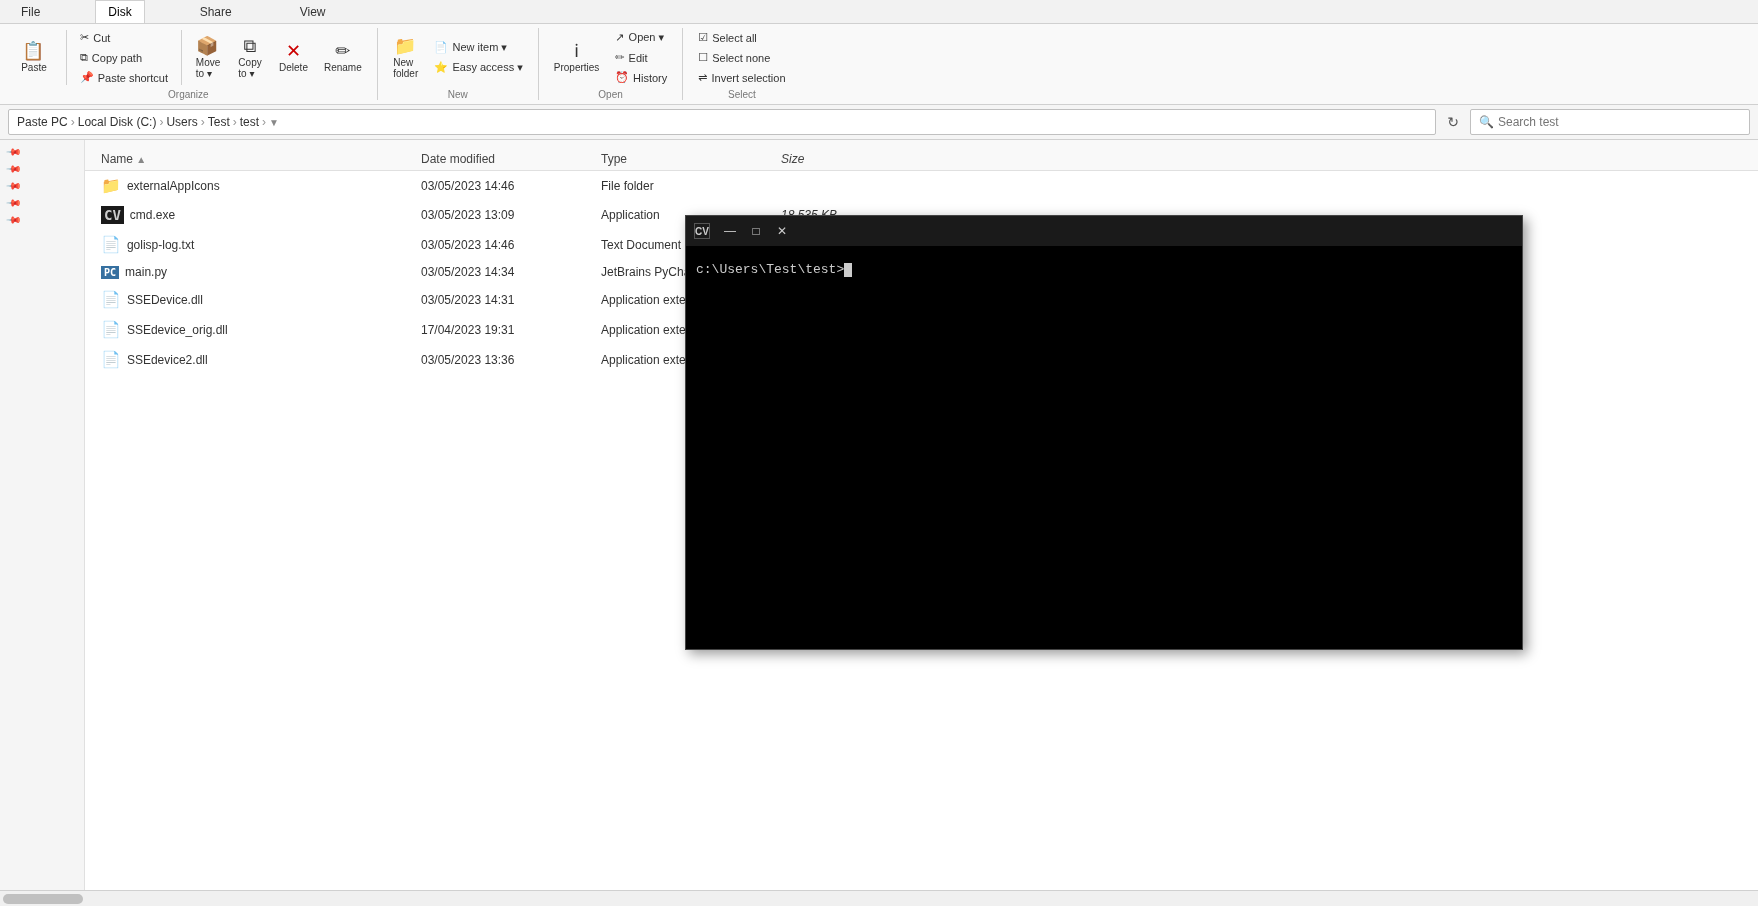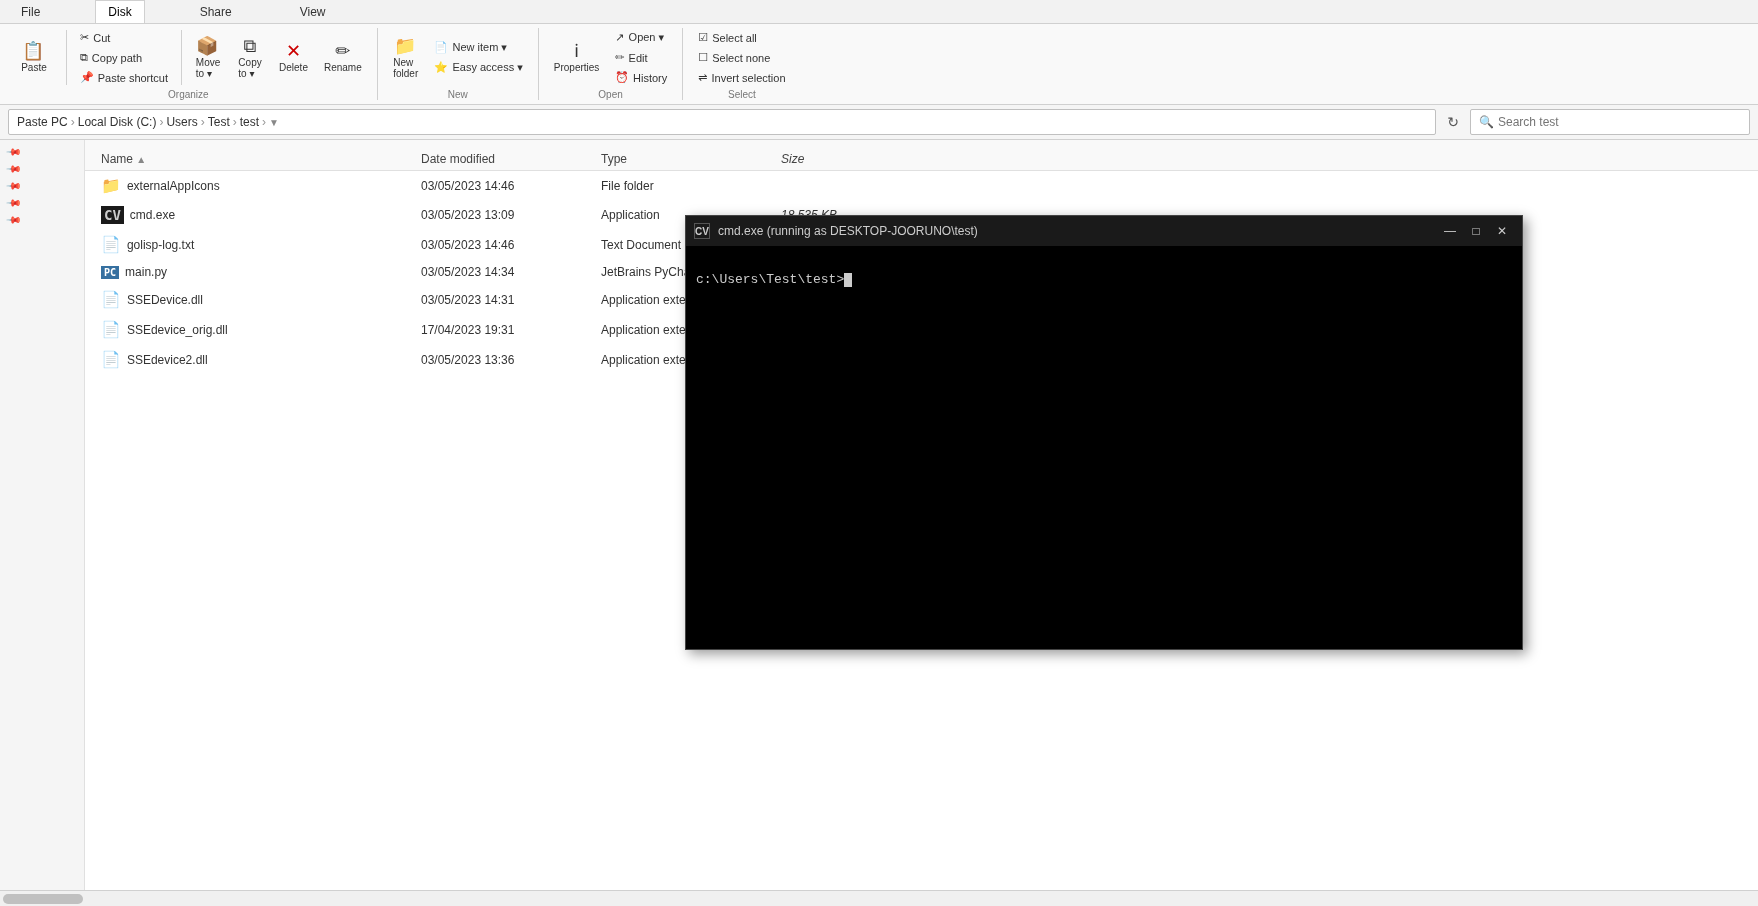--- a/index.html
+++ b/index.html
@@ -327,21 +327,21 @@
       cursor: pointer;
       color: #ccc;
       font-size: 12px;
       border: none;
       background: transparent;
     }
 
     .cmd-content {
       flex: 1;
       background: #000;
-      padding: 26px 10px;
+      padding: 16px 10px;
       color: #ccc;
       font-family: 'Consolas', 'Courier New', monospace;
       font-size: 13px;
       overflow: auto;
     }
 
     .cmd-prompt {
       color: #ccc;
     }
 
@@ -662,21 +662,20 @@
 
   <div class="hscroll">
     <div class="hscroll-thumb"></div>
   </div>
 
   <div class="cmd-window">
     <div class="cmd-titlebar">
       <div class="cmd-icon">
         <span style="font-size:10px;font-weight:bold;">CV</span>
       </div>
-      <span class="cmd-title">cmd.exe (running as DESKTOP-JOORUNO\test)</span>
       <div class="cmd-controls">
         <button class="cmd-ctrl-btn">—</button>
         <button class="cmd-ctrl-btn">□</button>
         <button class="cmd-ctrl-btn close">✕</button>
       </div>
     </div>
     <div class="cmd-content">
       <span class="cmd-prompt">c:\Users\Test\test&gt;</span><span style="background:#ccc;color:#000;display:inline-block;width:8px;height:14px;vertical-align:middle;"></span>
     </div>
   </div>

